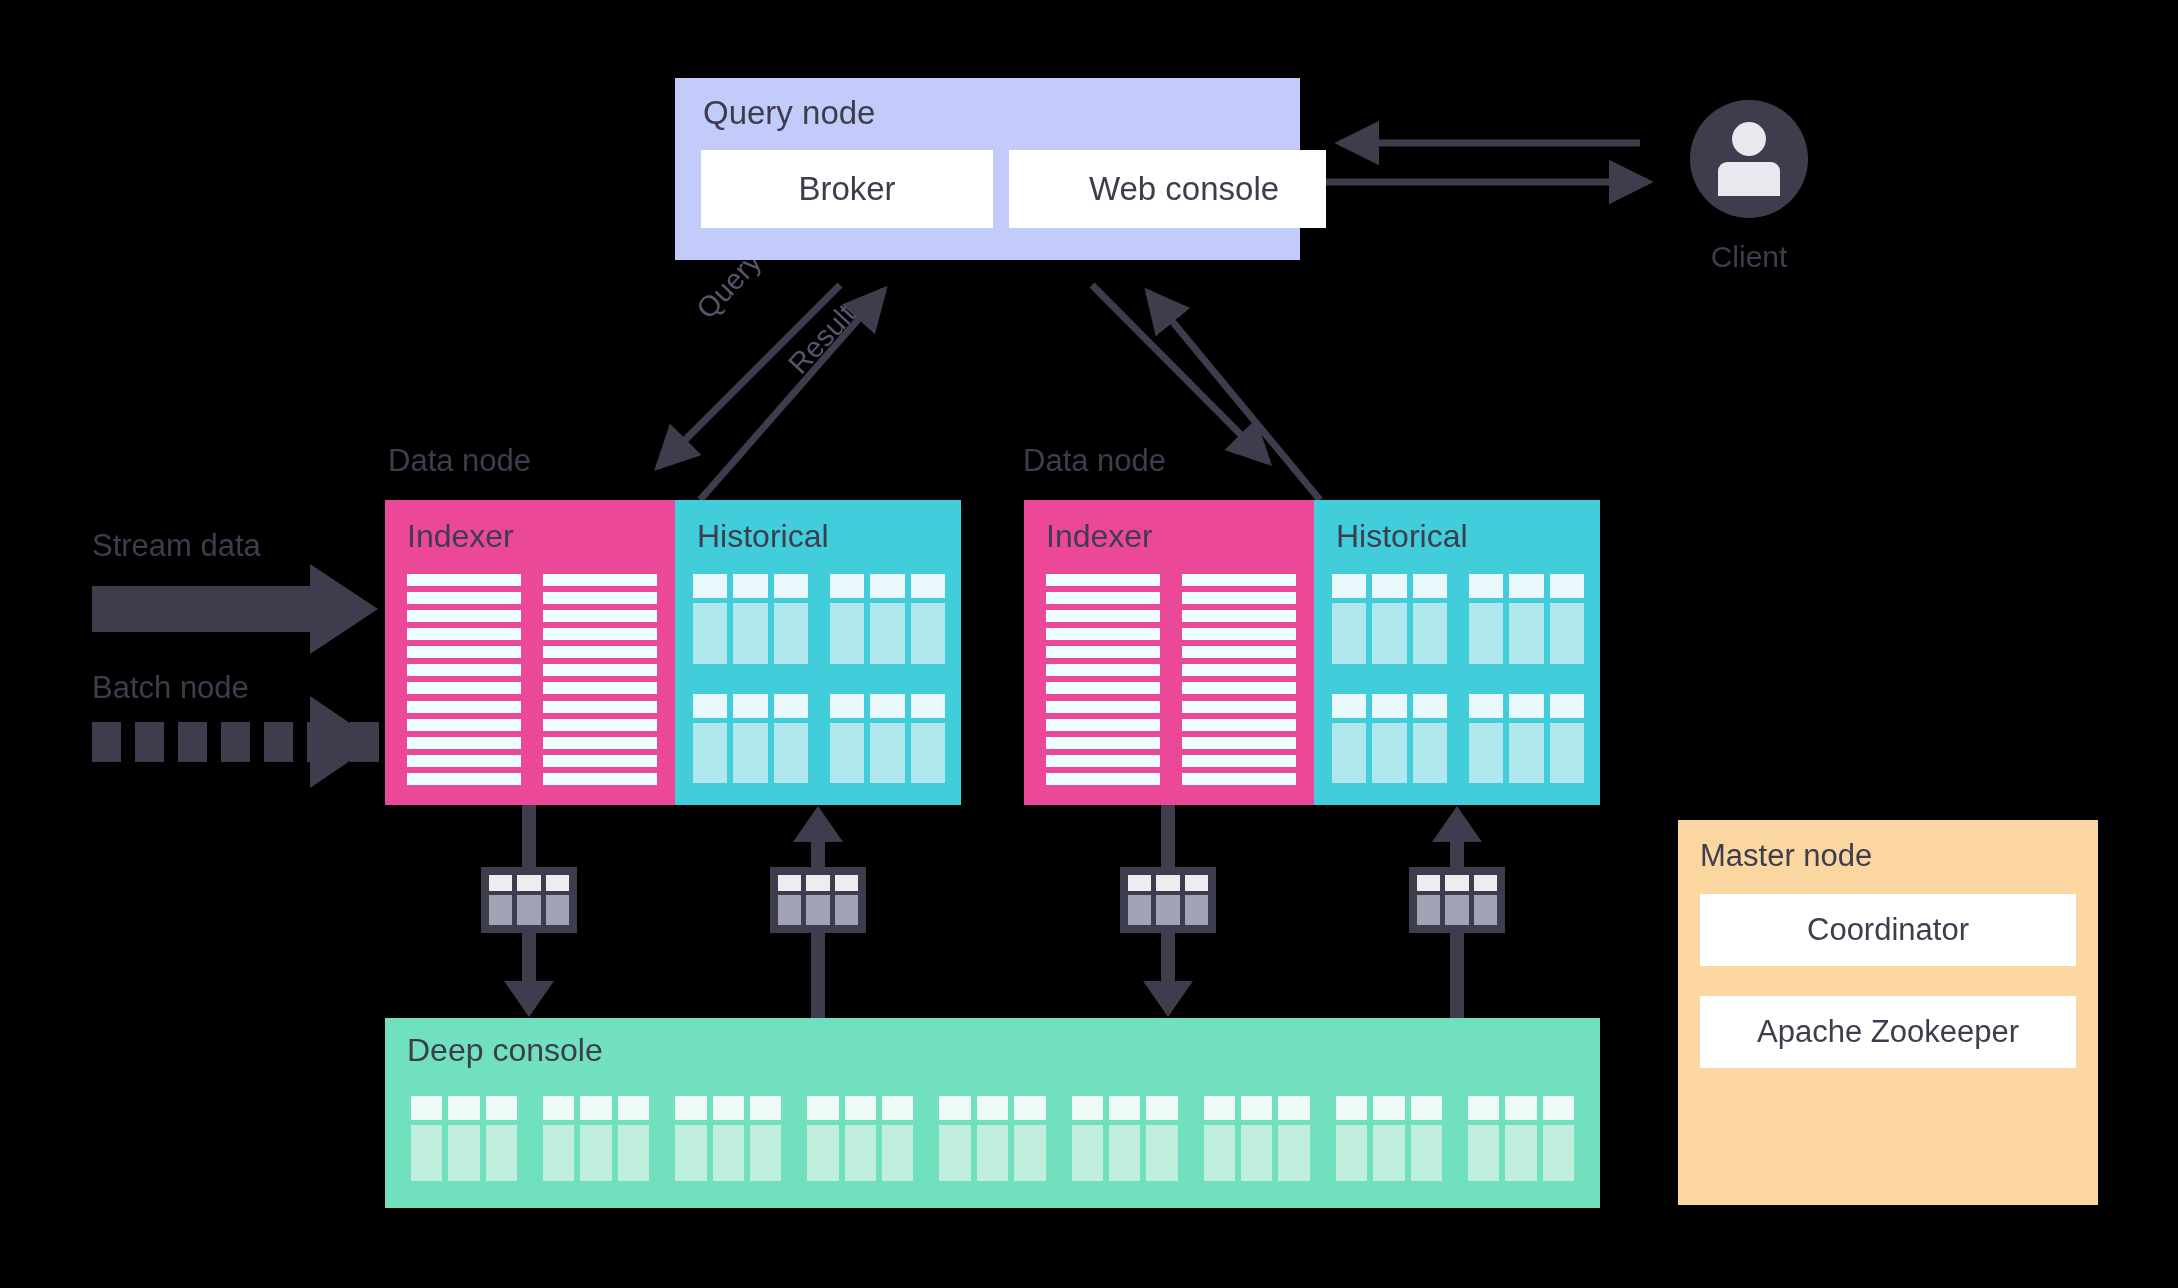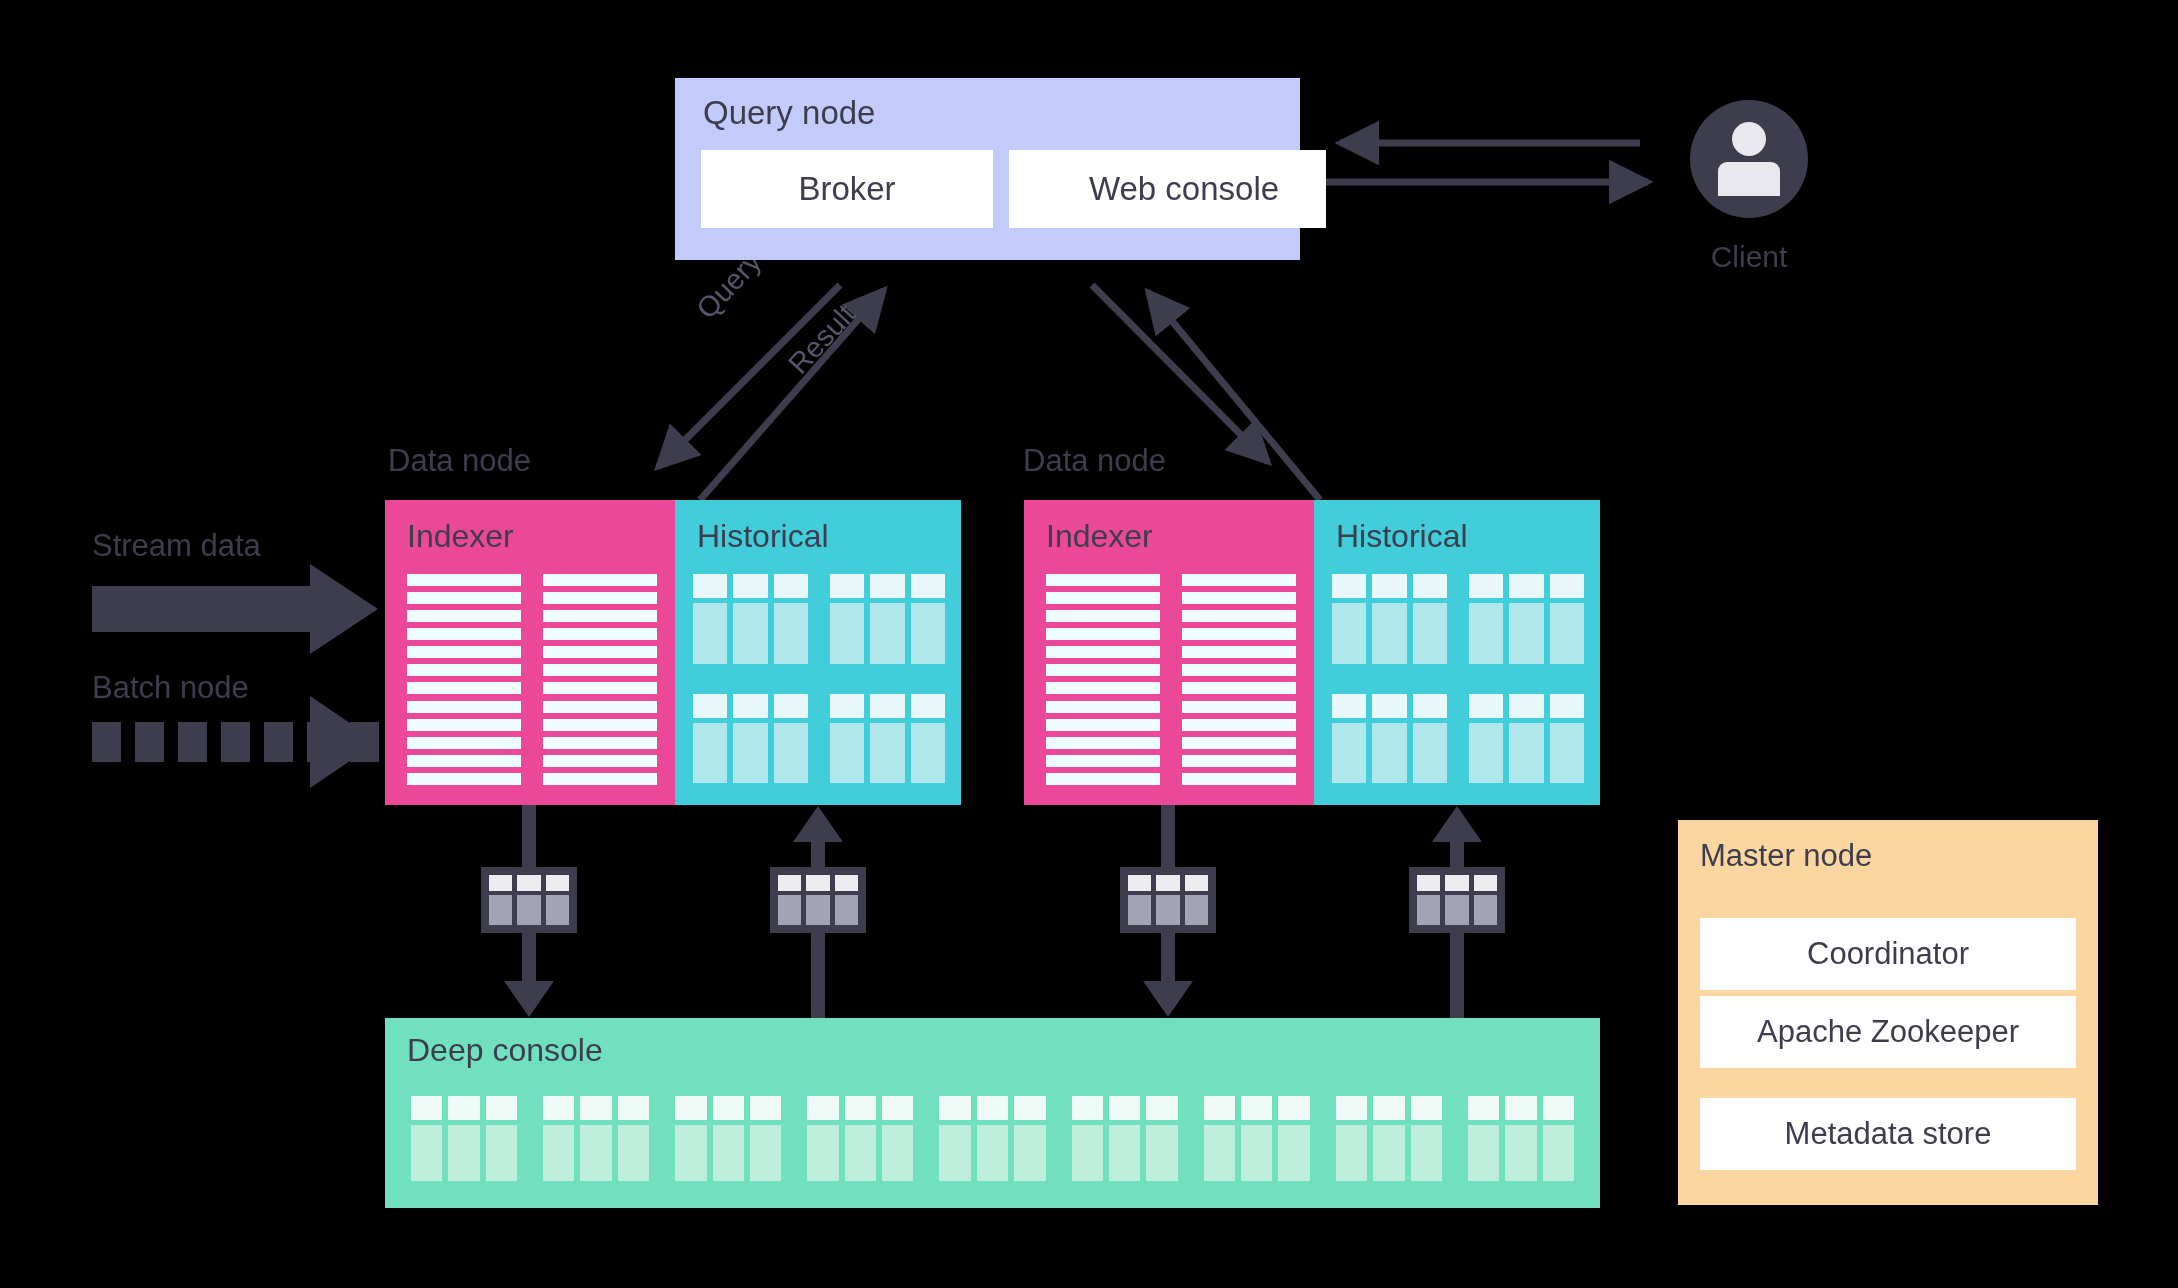--- a/index.html
+++ b/index.html
@@ -62,21 +62,21 @@
   .ds-seg .dh{display:flex;gap:6px;height:24px;}
   .ds-seg .dh i{flex:1;background:#EDFAF5;}
   .ds-seg .db{display:flex;gap:6px;flex:1;}
   .ds-seg .db i{flex:1;background:#BFEEDC;}
 
   
   #master-node{left:1678px;top:820px;width:420px;height:385px;background:#FBD6A0;}
   #master-node .title{position:absolute;left:22px;top:18px;font-size:31px;color:#3D3D4E;}
   .mn-box{position:absolute;left:22px;width:376px;height:72px;background:#FFFFFF;
           display:flex;align-items:center;justify-content:center;font-size:31px;color:#3D3D4E;}
-  #mn-0{top:74px;margin-top:24px;} #mn-1{top:176px;} #mn-2{top:278px;}
+  #mn-0{top:74px;} #mn-1{top:176px;} #mn-2{top:278px;}
 
   
   #stream-label{left:92px;top:528px;}
   #batch-label{left:92px;top:670px;}
   #stream-arrow{left:92px;top:586px;width:285px;height:46px;}
   #stream-arrow .shaft{position:absolute;left:0;top:0;width:222px;height:46px;background:#3D3D4E;}
   #stream-arrow .head{position:absolute;left:218px;top:-22px;width:0;height:0;
     border-top:45px solid transparent;border-bottom:45px solid transparent;border-left:68px solid #3D3D4E;}
   #batch-arrow{left:92px;top:722px;width:285px;height:40px;}
   #batch-arrow .dashes{position:absolute;left:0;top:0;display:flex;gap:14px;}
@@ -501,16 +501,15 @@
             <i></i>
           </div>
         </div>
     </div>
   </div>
 
   <div class="abs" id="master-node">
     <div class="title">Master node</div>
     <div class="mn-box" id="mn-0">Coordinator</div>
     <div class="mn-box" id="mn-1">Apache Zookeeper</div>
-    <div class="mn-box" id="mn-2">Metadata store</div>
   </div>
 
 </div>
 
 </body></html>

